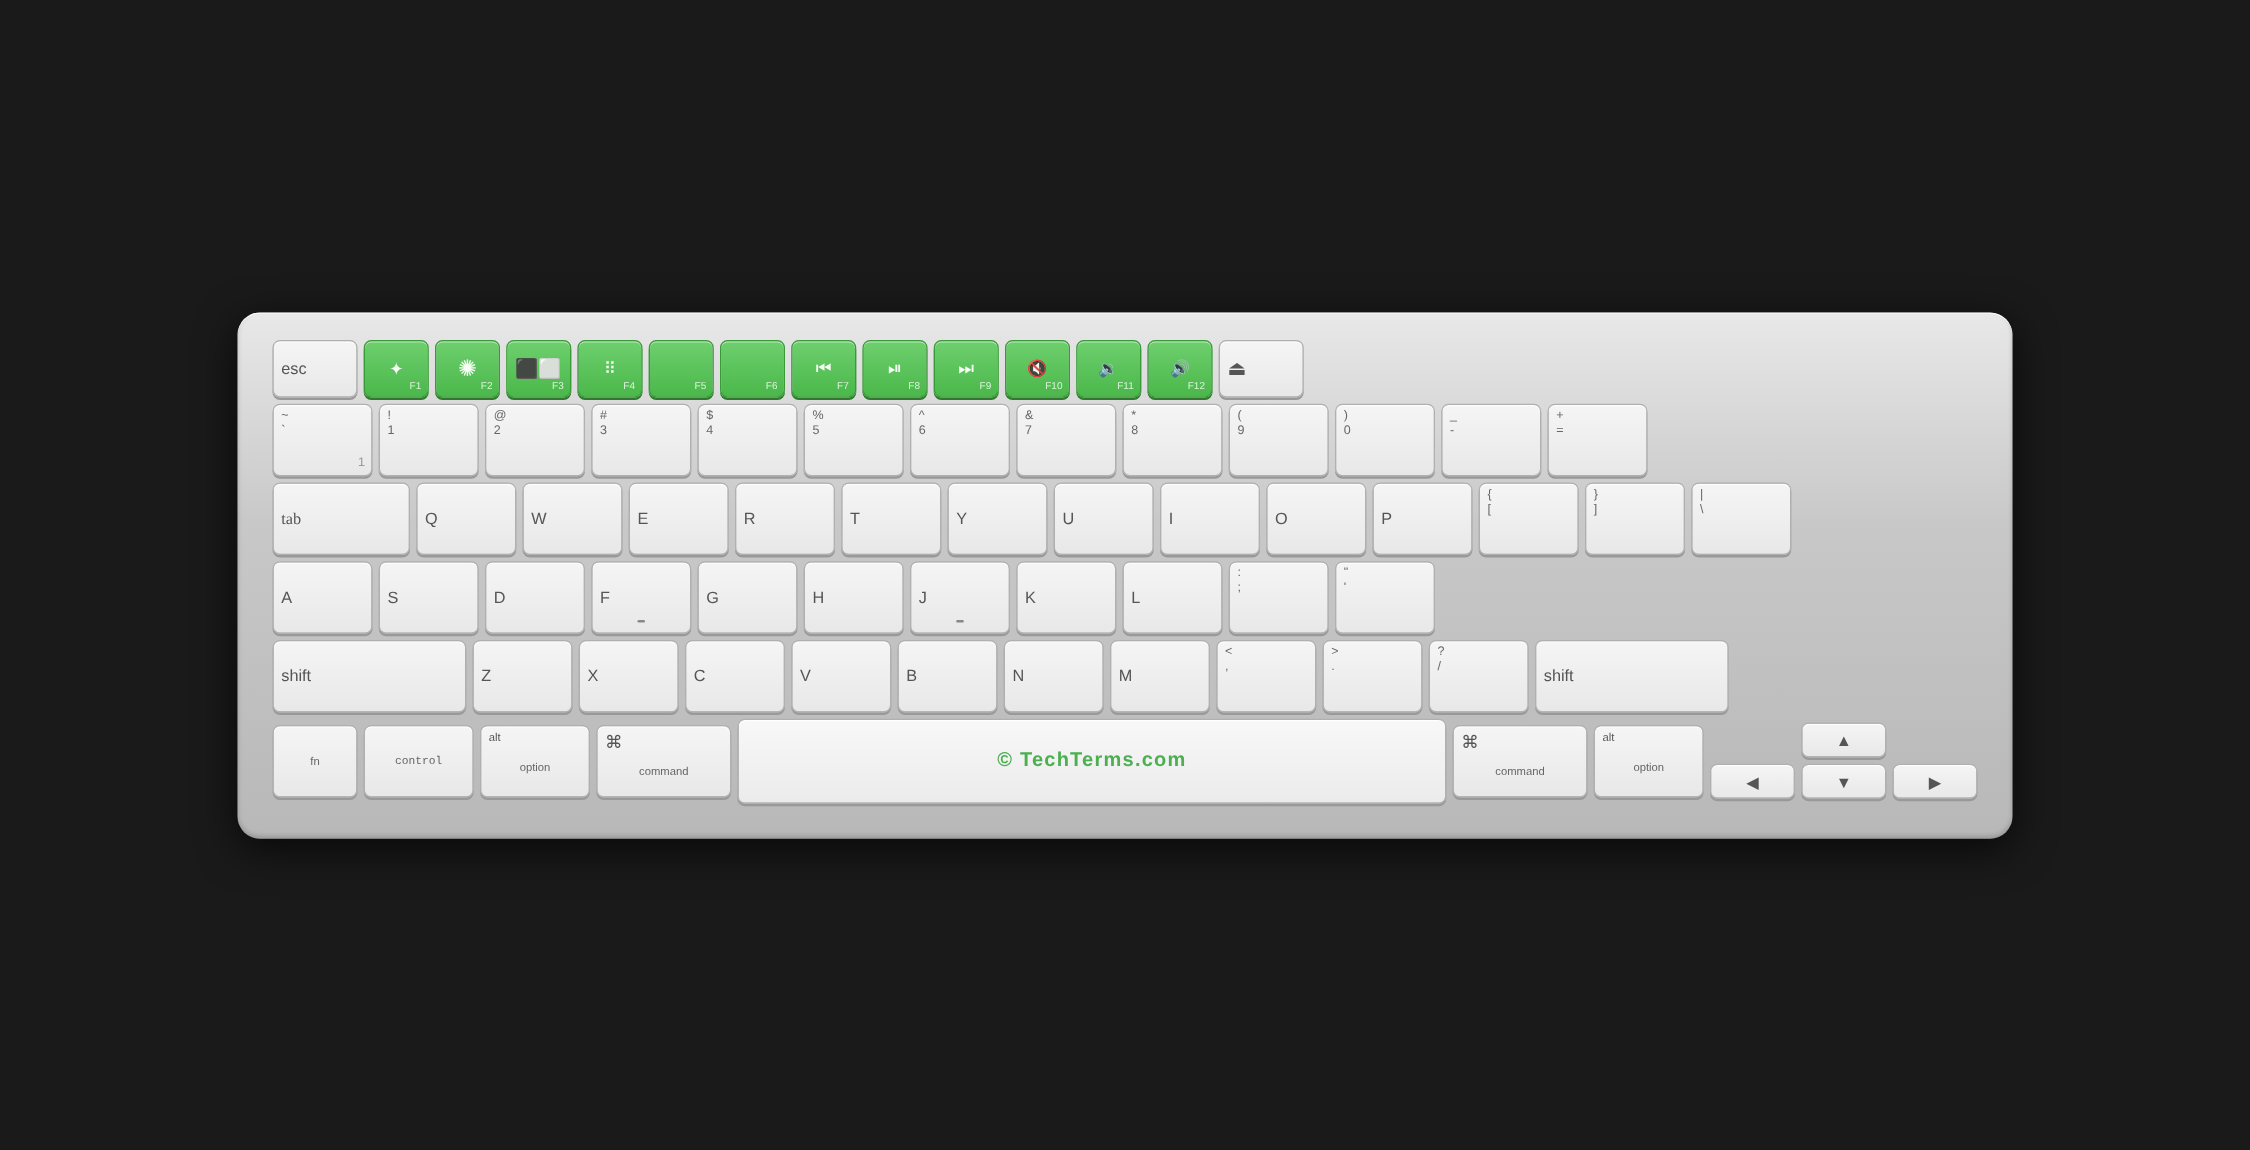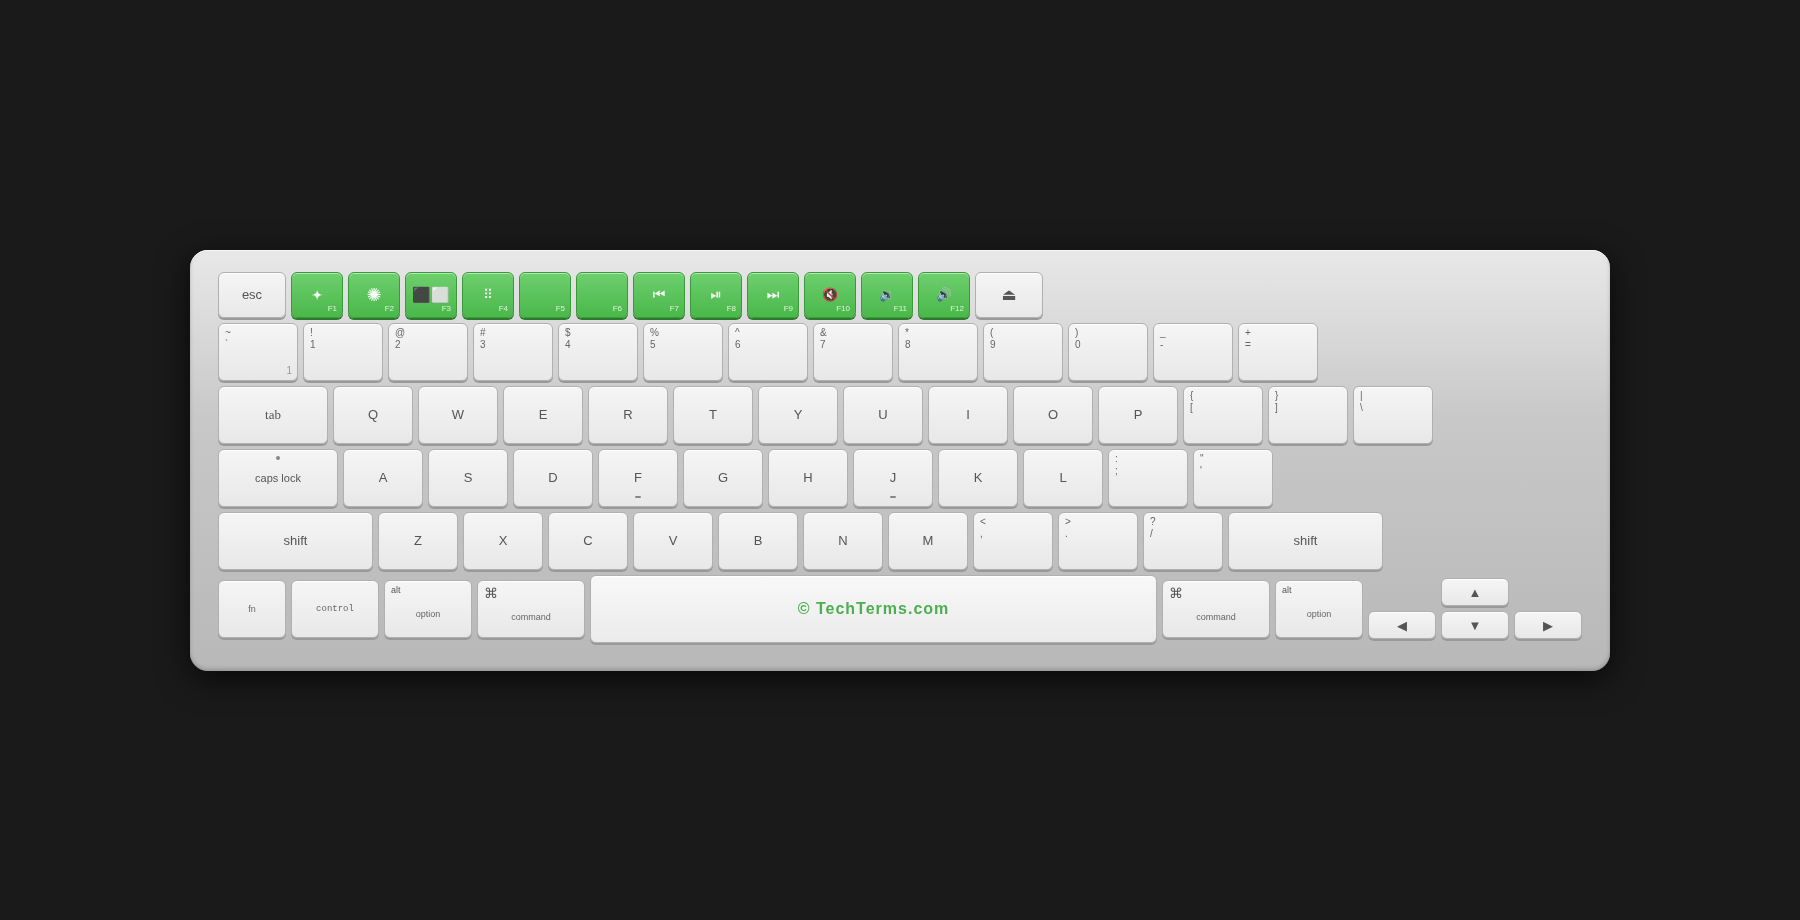--- a/index.html
+++ b/index.html
@@ -129,21 +129,20 @@
       color: rgba(255,255,255,0.8);
       position: absolute;
       bottom: 4px;
       right: 5px;
     }
 
     .key-center-label {
       font-size: 13px;
       color: #555;
       font-weight: 300;
-      text-align: center;
       width: 100%;
       user-select: none;
       margin: auto;
     }
 
     .key-small-label {
       font-size: 9px;
       color: #666;
       text-align: center;
       width: 100%;
@@ -388,24 +387,20 @@
       </div>
       <div class="key w-std">
         <div class="key-label-pair">
           <span class="key-label-top">|</span>
           <span class="key-label-bottom">\</span>
         </div>
       </div>
     </div>
 
     <div class="key-row">
-      <div class="key w-caps" style="position:relative;">
-        <div class="dot-indicator"></div>
-        <span class="key-center-label" style="font-size:11px;">caps lock</span>
-      </div>
       <div class="key w-std">
         <span class="key-center-label">A</span>
       </div>
       <div class="key w-std">
         <span class="key-center-label">S</span>
       </div>
       <div class="key w-std">
         <span class="key-center-label">D</span>
       </div>
       <div class="key w-std" style="position:relative;">

